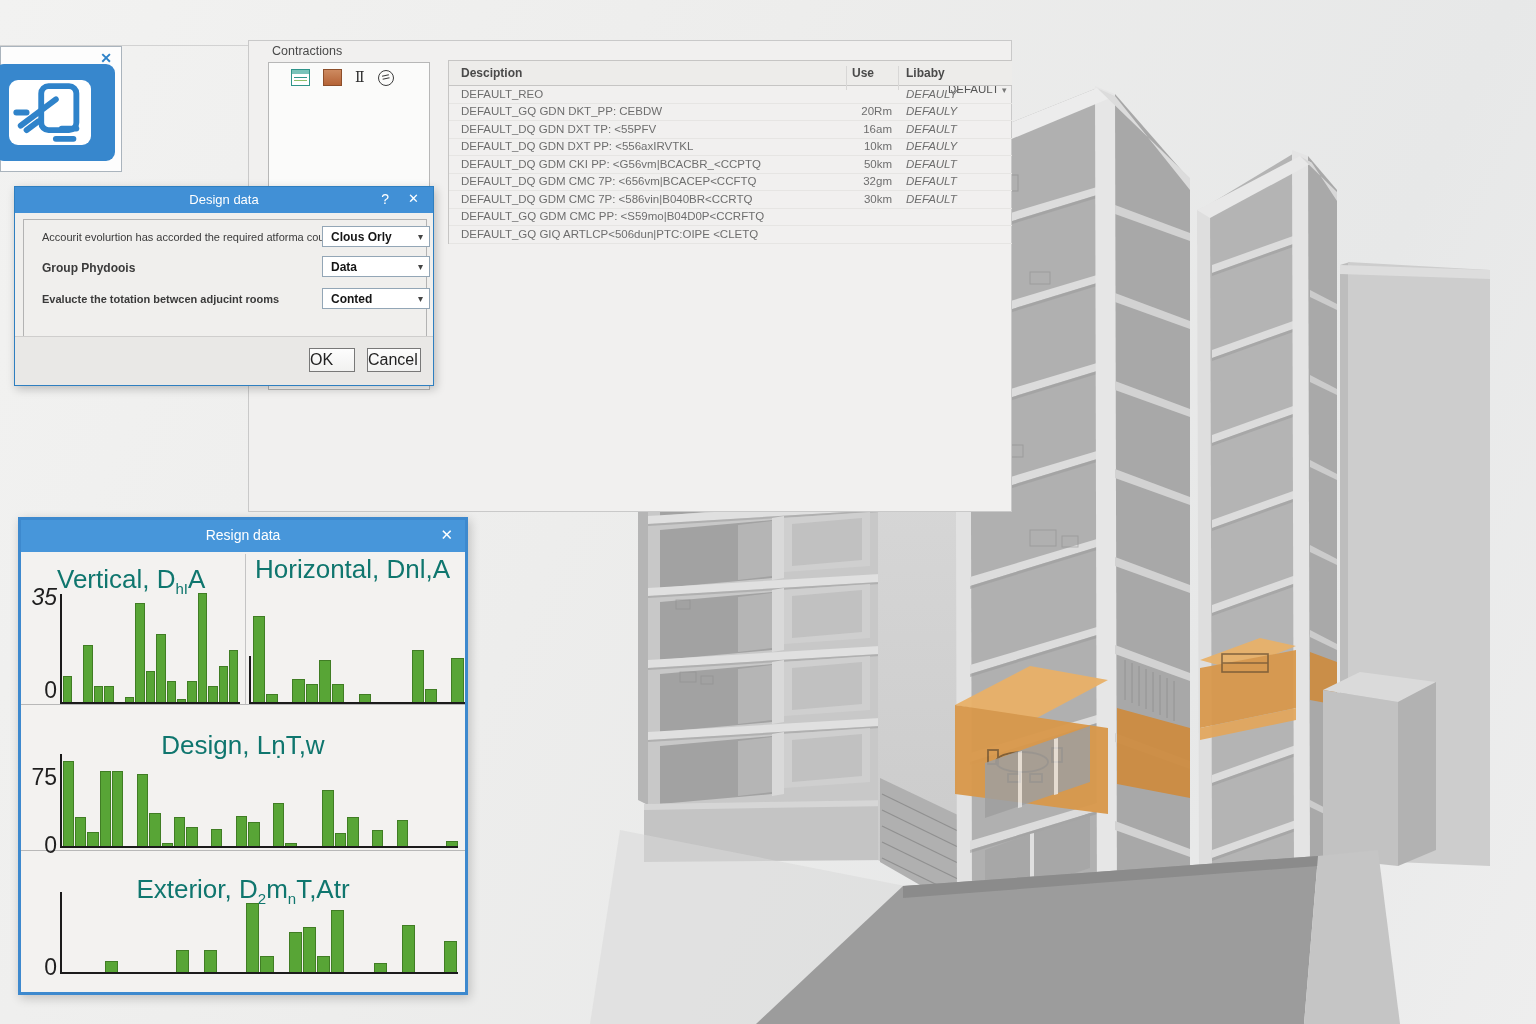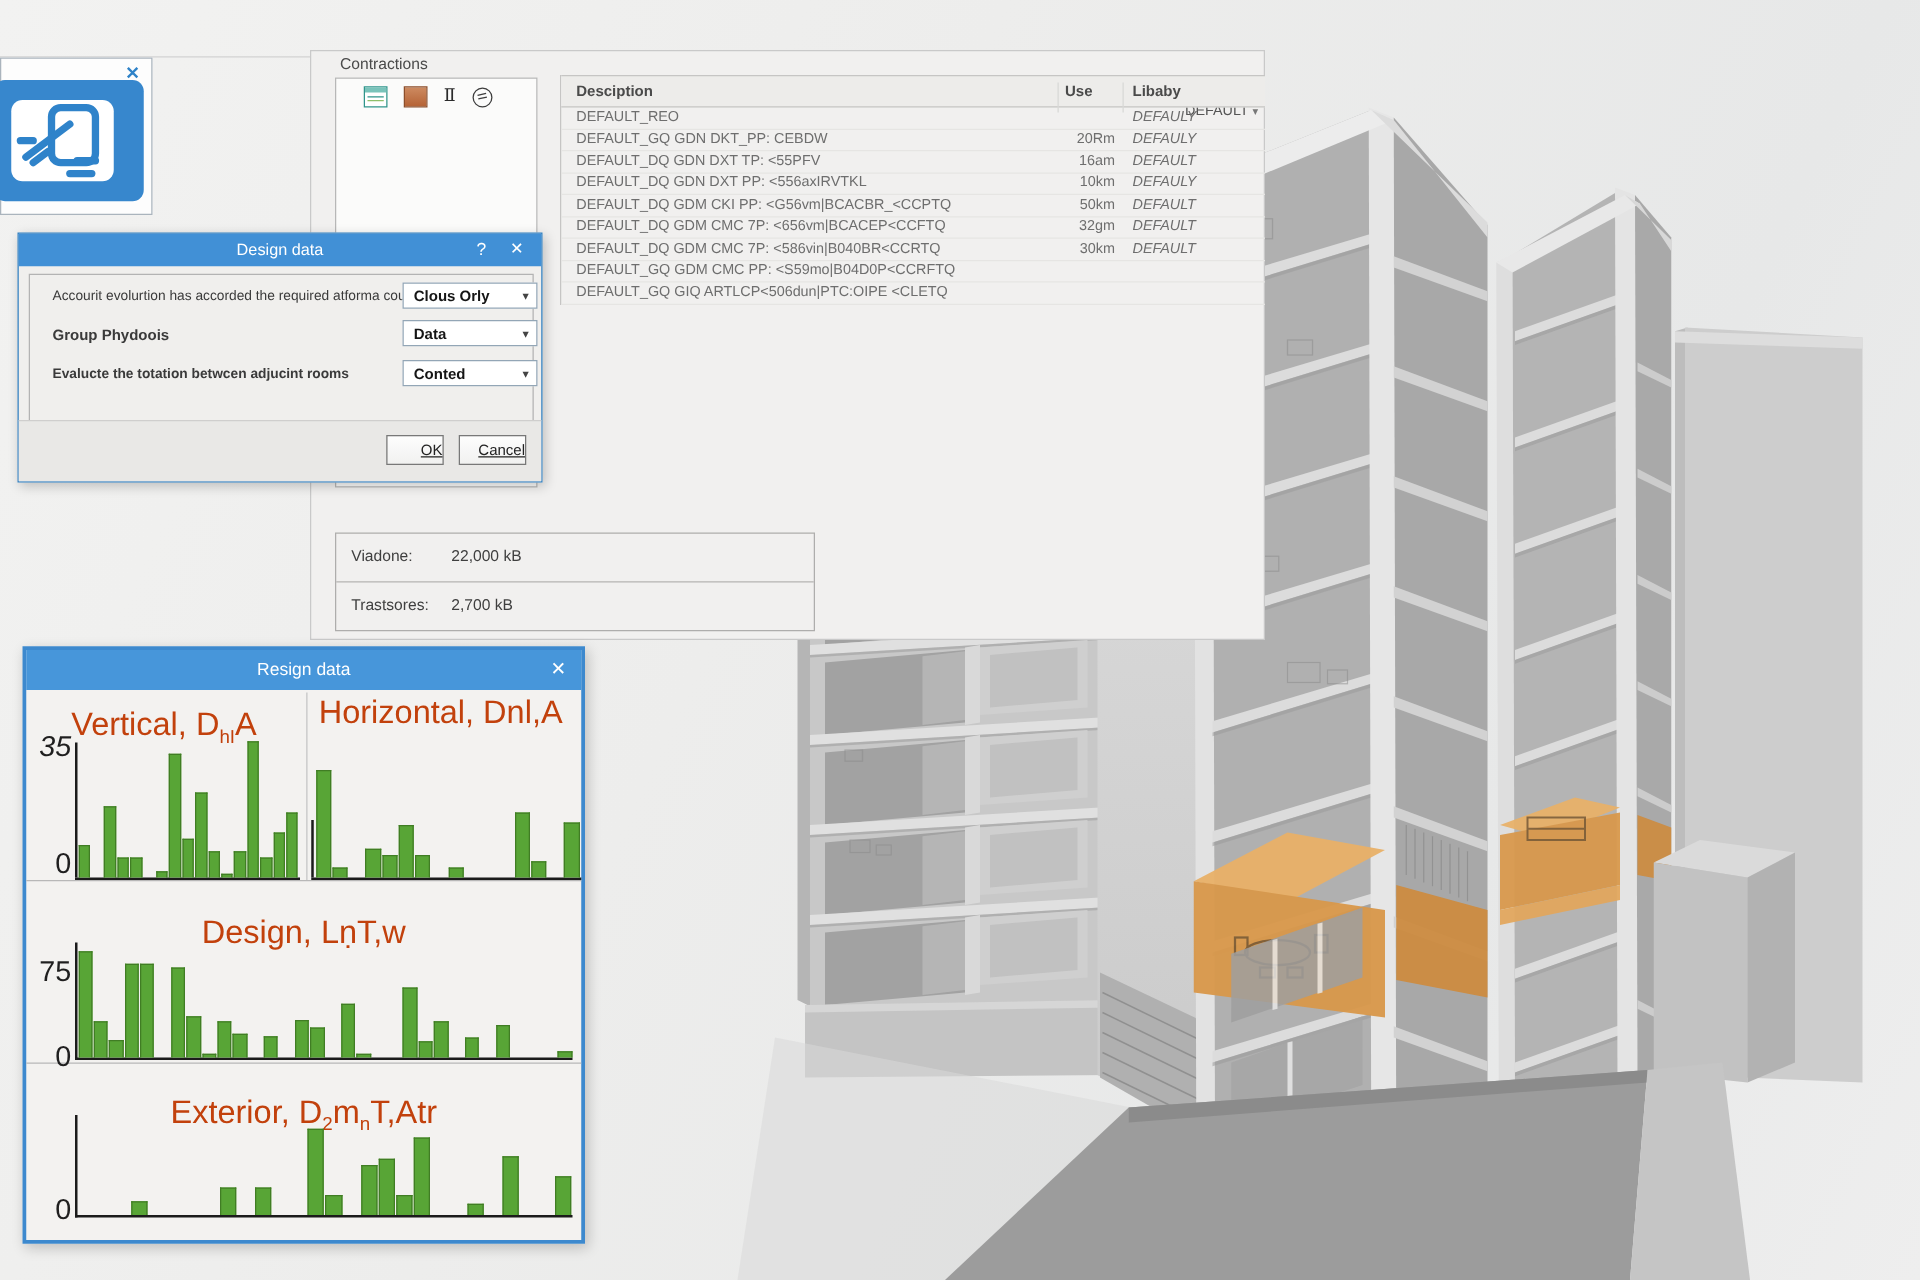--- a/index.html
+++ b/index.html
@@ -49,29 +49,29 @@
   #ddlg-title{position:absolute;left:0;top:0;right:0;height:26px;background:#4190d6;}
   #ddlg-title .t{position:absolute;left:0;right:0;top:5px;text-align:center;color:#fff;font-size:13px;}
   #ddlg-title .help{position:absolute;right:44px;top:4px;color:#fff;font-size:14px;cursor:pointer;}
   #ddlg-title .close{position:absolute;right:14px;top:4px;color:#fff;font-size:13px;cursor:pointer;}
   #dgroup{position:absolute;left:8px;top:32px;width:402px;height:120px;border:1px solid #b3b3b3;}
   .dlabel{position:absolute;left:18px;font-size:11px;color:#3a3a3a;white-space:nowrap;}
   .dd{position:absolute;left:298px;width:108px;height:21px;background:#fff;border:1px solid #93a6b6;box-sizing:border-box;cursor:pointer;}
   .dd .v{position:absolute;left:8px;top:3px;font-size:12px;font-weight:bold;color:#151515;}
   .dd .caret{position:absolute;right:6px;top:4px;font-size:10px;color:#444;}
   #dbtnbar{position:absolute;left:0;right:0;bottom:0;height:48px;background:#e9e8e6;border-top:1px solid #cfcecd;}
-  .btn{position:absolute;top:11px;height:24px;background:linear-gradient(#fdfdfd,#f1f1f0);border:1px solid #787878;box-sizing:border-box;font-size:12px;color:#222;text-align:right;line-height:22px;cursor:pointer;text-decoration:underline;}
+  .btn{position:absolute;top:11px;height:24px;background:linear-gradient(#fdfdfd,#f1f1f0);border:1px solid #787878;box-sizing:border-box;font-size:16px;color:#222;text-align:left;line-height:22px;cursor:pointer;}
   #btn-ok{left:294px;width:46px;} #btn-cancel{left:352px;width:54px;}
   
   #rwin{left:18px;top:517px;width:450px;height:478px;z-index:6;border:3px solid #3d89ce;background:#f3f2f0;box-shadow:2px 3px 10px rgba(0,0,0,.2);box-sizing:border-box;}
   #rwin-title{position:absolute;left:0;top:0;right:0;height:32px;background:#4796da;}
   #rwin-title .t{position:absolute;left:0;right:0;top:7px;text-align:center;color:#fff;font-size:14px;}
   #rwin-title .close{position:absolute;right:12px;top:6px;color:#fff;font-size:15px;cursor:pointer;}
   .rz{position:absolute;}
-  .ctitle{font-size:26px;color:#c2410c;white-space:nowrap;}
+  .ctitle{font-size:26px;color:#0f766e;white-space:nowrap;}
   .ctitle sub{font-size:15px;}
   .ytick{font-size:23px;color:#1f1f1f;width:34px;text-align:right;}
   .axis-v{width:2px;background:#1b1b1b;}
   .axis-h{height:2px;background:#1b1b1b;}
   .chart{display:flex;align-items:flex-end;}
   .slot{flex:1 1 0;display:flex;align-items:flex-end;padding:0 .5px;box-sizing:border-box;height:100%;}
   .bar{width:100%;background:#58a536;border:1px solid #407d24;border-bottom:none;box-sizing:border-box;}
   .sect-div{left:0;right:0;height:1px;background:#b8b8b8;}
   #chart-vdiv{left:224px;top:34px;width:1px;height:150px;background:#c4c4c4;}
 </style>
@@ -360,30 +360,20 @@
           <span class="c-lib"></span>
         </div>
         <div class="trow">
           <span class="c-desc">DEFAULT_GQ GIQ ARTLCP&lt;506dun|PTC:OIPE &lt;CLETQ</span>
           <span class="c-use"></span>
           <span class="c-lib"></span>
         </div>
       </div>
   </div>
 
-  <div id="summary" class="abs">
-    <div class="sumrow">
-      <span class="sl">Viadone:</span>
-      <span class="sv">22,000 kB</span>
-    </div>
-    <div class="sumrow">
-      <span class="sl">Trastsores:</span>
-      <span class="sv">2,700 kB</span>
-    </div>
-  </div>
 
   <div id="iconwin" class="abs">
     <span class="close">✕</span>
     <div id="bluetile">
       <div id="whitecard">
         <svg width="82" height="65" viewBox="0 0 56 44">
           <g fill="none" stroke="#2f83ca" stroke-width="4" stroke-linecap="round" stroke-linejoin="round">
             <rect x="22" y="4" width="24" height="30" rx="5"></rect>
             <path d="M8 31 L32 13"></path>
             <path d="M12 34 L20 28"></path>

